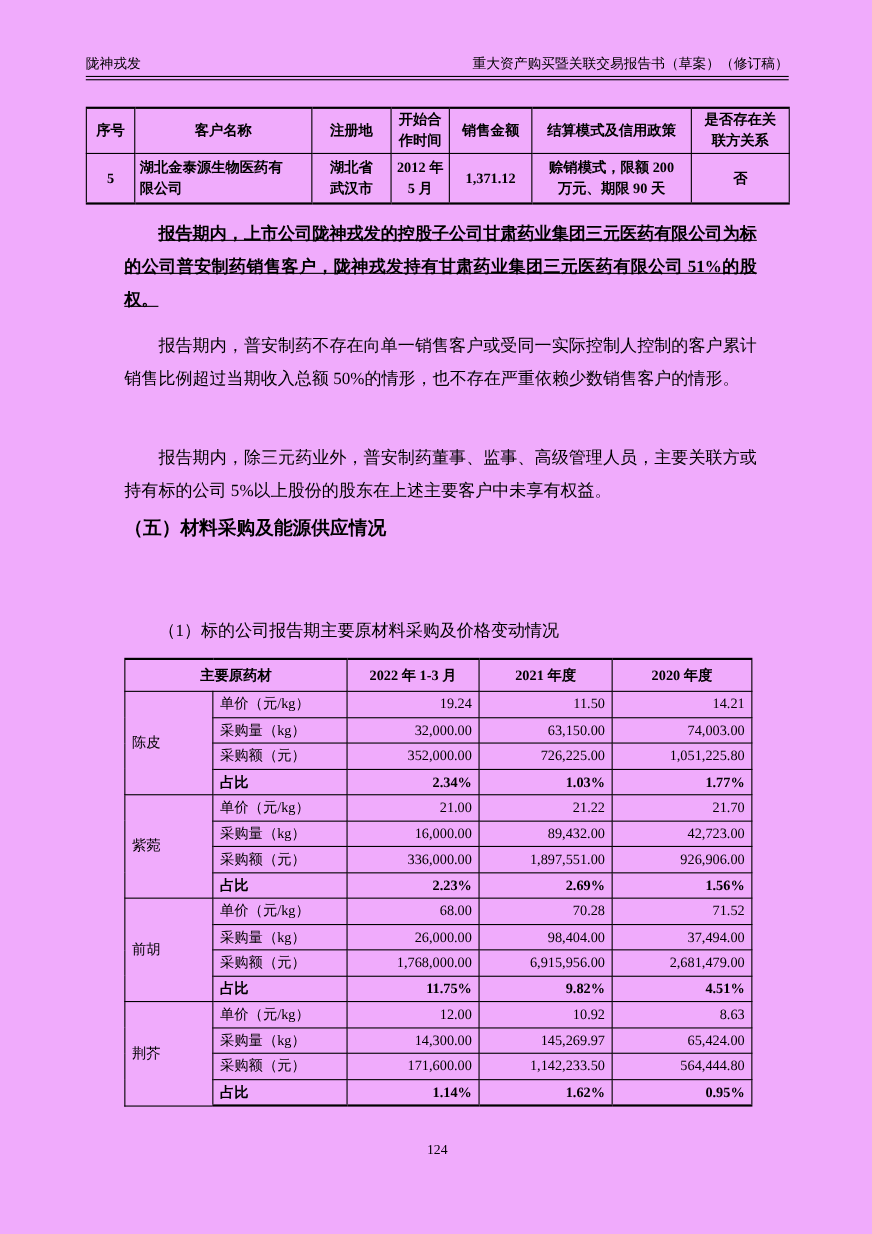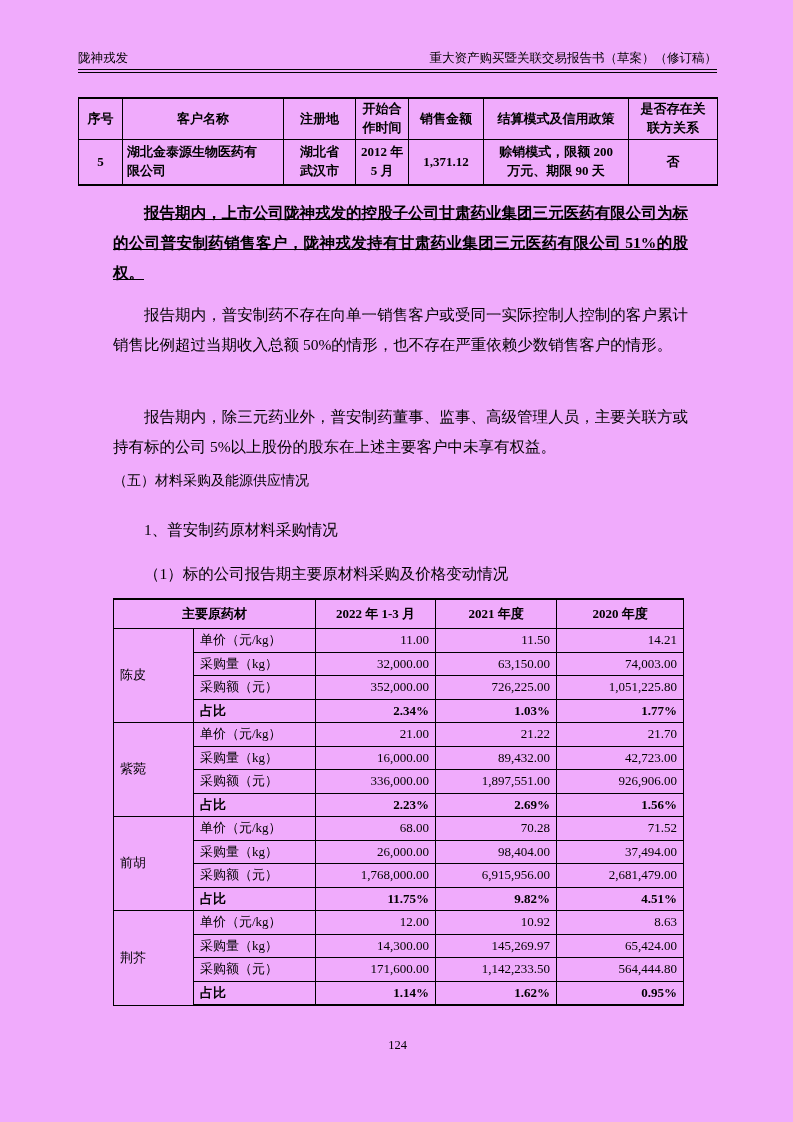--- a/index.html
+++ b/index.html
@@ -33,21 +33,21 @@
   .pre{white-space:pre-line;}
   
   .para{
     position:absolute;left:113px;width:575px;
     font-size:15.5px;line-height:30px;text-align:justify;text-indent:2em;
   }
   .p-bold{font-weight:bold;text-decoration:underline;}
   .h-section{
     position:absolute;left:113px;width:575px;
     font-family:"Liberation Sans","DejaVu Sans",sans-serif;
-    font-weight:normal;font-size:14px;line-height:24px;
+    font-weight:bold;font-size:17px;line-height:24px;
   }
   .h-sub{
     position:absolute;left:113px;width:575px;
     font-size:15.5px;line-height:24px;text-indent:2em;
   }
   
   .mat-table{
     position:absolute;left:113px;top:598px;width:570px;
     border-collapse:collapse;table-layout:fixed;font-size:13px;
   }
@@ -120,21 +120,20 @@
         <td>否</td>
       </tr>
     </tbody>
   </table>
 
   <p class="para p-bold" style="top:182px">报告期内，上市公司陇神戎发的控股子公司甘肃药业集团三元医药有限公司为标的公司普安制药销售客户，陇神戎发持有甘肃药业集团三元医药有限公司 51%的股权。</p>
   <p class="para" style="top:284px">报告期内，普安制药不存在向单一销售客户或受同一实际控制人控制的客户累计销售比例超过当期收入总额 50%的情形，也不存在严重依赖少数销售客户的情形。</p>
   <p class="para" style="top:386px">报告期内，除三元药业外，普安制药董事、监事、高级管理人员，主要关联方或持有标的公司 5%以上股份的股东在上述主要客户中未享有权益。</p>
 
   <div class="h-section" style="top:468px">（五）材料采购及能源供应情况</div>
-  <div class="h-sub" style="top:518px">1、普安制药原材料采购情况</div>
   <div class="h-sub" style="top:562px">（1）标的公司报告期主要原材料采购及价格变动情况</div>
 
   <table class="mat-table">
     <colgroup>
       <col style="width:80px">
         <col style="width:122px">
         <col style="width:120px">
       <col style="width:121px">
         <col style="width:127px">
     </colgroup>
@@ -143,21 +142,21 @@
         <th colspan="2">主要原药材</th>
         <th>2022 年 1-3 月</th>
         <th>2021 年度</th>
         <th>2020 年度</th>
       </tr>
     </thead>
     <tbody>
         <tr>
           <td rowspan="4" class="mat-name">陈皮</td>
           <td class="metric">单价（元/kg）</td>
-          <td class="num">11.00</td>
+          <td class="num">19.24</td>
           <td class="num">11.50</td>
           <td class="num">14.21</td>
         </tr>
         <tr>
           <td class="metric">采购量（kg）</td>
           <td class="num">32,000.00</td>
           <td class="num">63,150.00</td>
           <td class="num">74,003.00</td>
         </tr>
         <tr>

